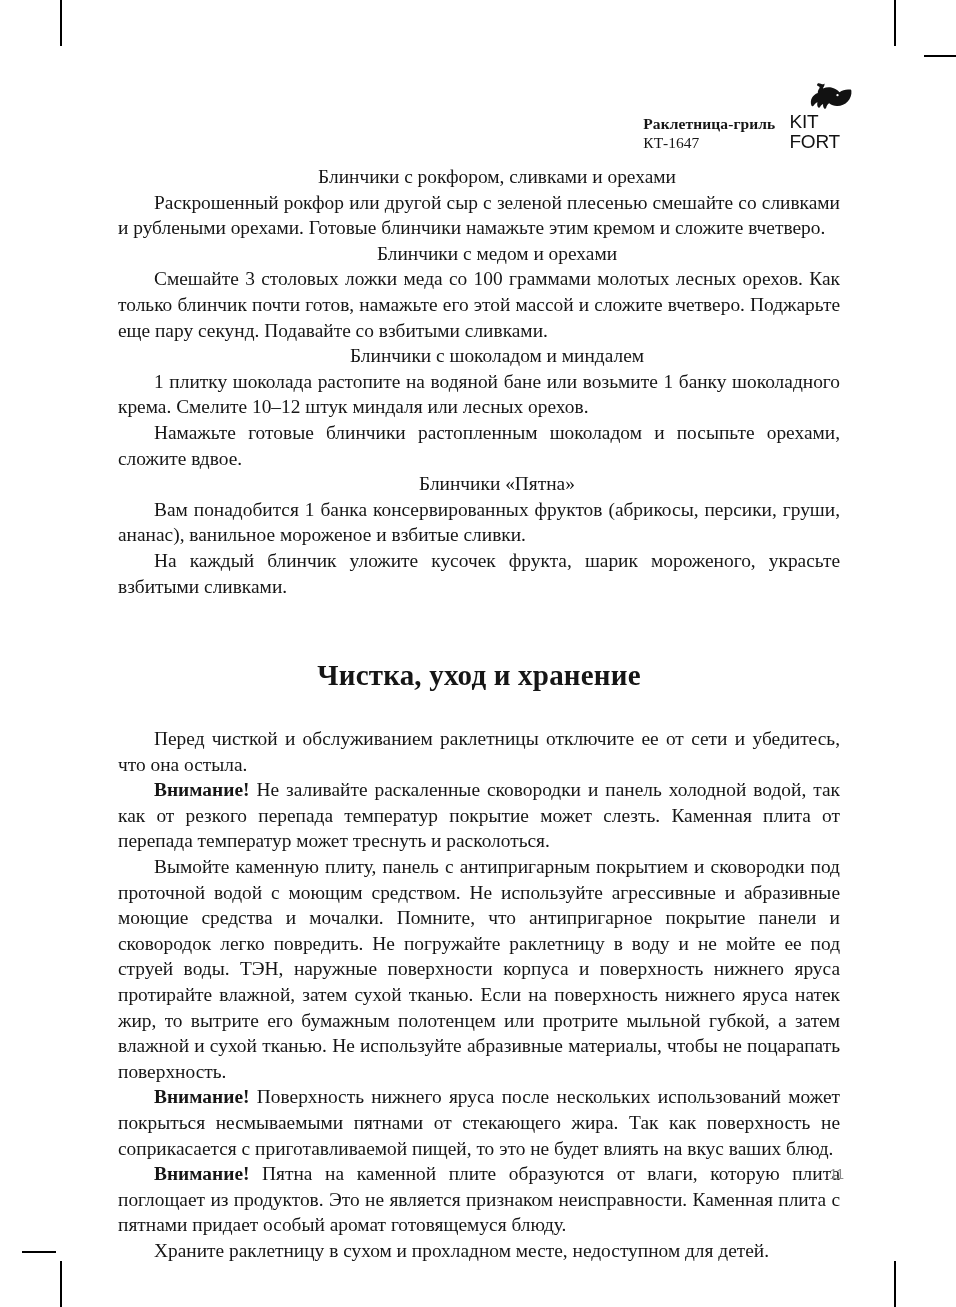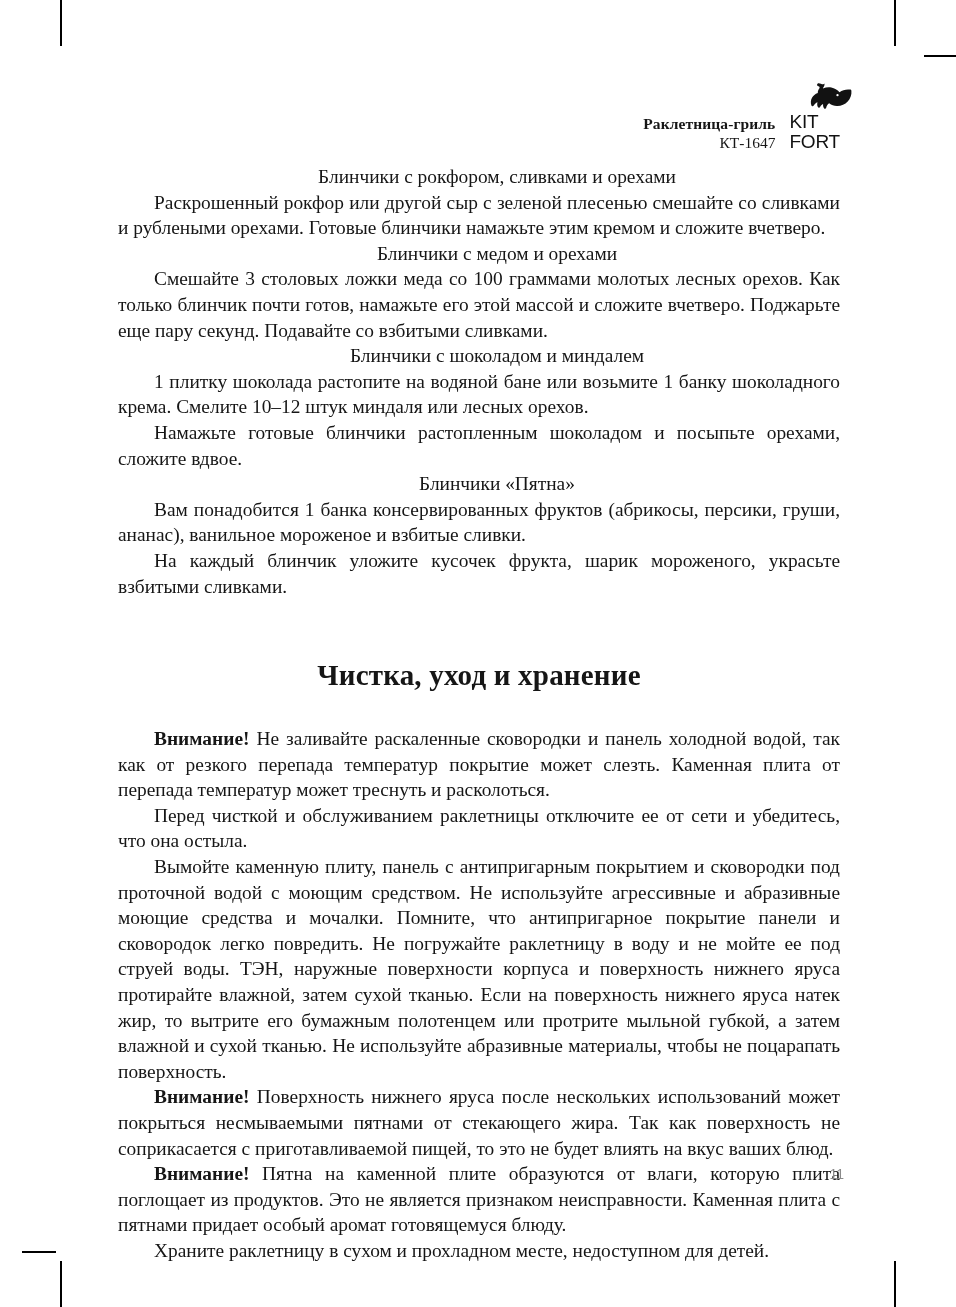--- a/index.html
+++ b/index.html
@@ -35,21 +35,21 @@
   
   .header {
     position: absolute;
     right: 116px;
     top: 86px;
     display: flex;
     align-items: flex-end;
     gap: 14px;
   }
   .header-text {
-    text-align: right;
+    text-align: left;
     line-height: 1.26;
   }
   .header-title {
     font-size: 15.5px;
     font-weight: bold;
     letter-spacing: 0.1px;
     white-space: nowrap;
   }
   .header-model {
     font-size: 15.5px;
@@ -161,24 +161,24 @@
     <p>1 плитку шоколада растопите на водяной бане или возьмите 1 банку шоколадного крема. Смелите 10–12 штук миндаля или лесных орехов.</p>
     <p>Намажьте готовые блинчики растопленным шоколадом и посыпьте орехами, сложите вдвое.</p>
 
     <p class="recipe-title">Блинчики «Пятна»</p>
     <p>Вам понадобится 1 банка консервированных фруктов (абрикосы, персики, груши, ананас), ванильное мороженое и взбитые сливки.</p>
     <p>На каждый блинчик уложите кусочек фрукта, шарик мороженого, украсьте взбитыми сливками.</p>
 
     <h2 class="section-heading">Чистка, уход и хранение</h2>
 
     <p>
-      <span class="lead">Внимание!</span><span> Не заливайте раскаленные сковородки и панель холодной водой, так как от резкого перепада температур покрытие может слезть. Каменная плита от перепада температур может треснуть и расколоться.</span>
+      <span class="lead"></span><span>Перед чисткой и обслуживанием раклетницы отключите ее от сети и убедитесь, что она остыла.</span>
     </p>
     <p>
-      <span class="lead"></span><span>Перед чисткой и обслуживанием раклетницы отключите ее от сети и убедитесь, что она остыла.</span>
+      <span class="lead">Внимание!</span><span> Не заливайте раскаленные сковородки и панель холодной водой, так как от резкого перепада температур покрытие может слезть. Каменная плита от перепада температур может треснуть и расколоться.</span>
     </p>
     <p>
       <span class="lead"></span><span>Вымойте каменную плиту, панель с антипригарным покрытием и сковородки под проточной водой с моющим средством. Не используйте агрессивные и абразивные моющие средства и мочалки. Помните, что антипригарное покрытие панели и сковородок легко повредить. Не погружайте раклетницу в воду и не мойте ее под струей воды. ТЭН, наружные поверхности корпуса и поверхность нижнего яруса протирайте влажной, затем сухой тканью. Если на поверхность нижнего яруса натек жир, то вытрите его бумажным полотенцем или протрите мыльной губкой, а затем влажной и сухой тканью. Не используйте абразивные материалы, чтобы не поцарапать поверхность.</span>
     </p>
     <p>
       <span class="lead">Внимание!</span><span> Поверхность нижнего яруса после нескольких использований может покрыться несмываемыми пятнами от стекающего жира. Так как поверхность не соприкасается с приготавливаемой пищей, то это не будет влиять на вкус ваших блюд.</span>
     </p>
     <p>
       <span class="lead">Внимание!</span><span> Пятна на каменной плите образуются от влаги, которую плита поглощает из продуктов. Это не является признаком неисправности. Каменная плита с пятнами придает особый аромат готовящемуся блюду.</span>
     </p>

